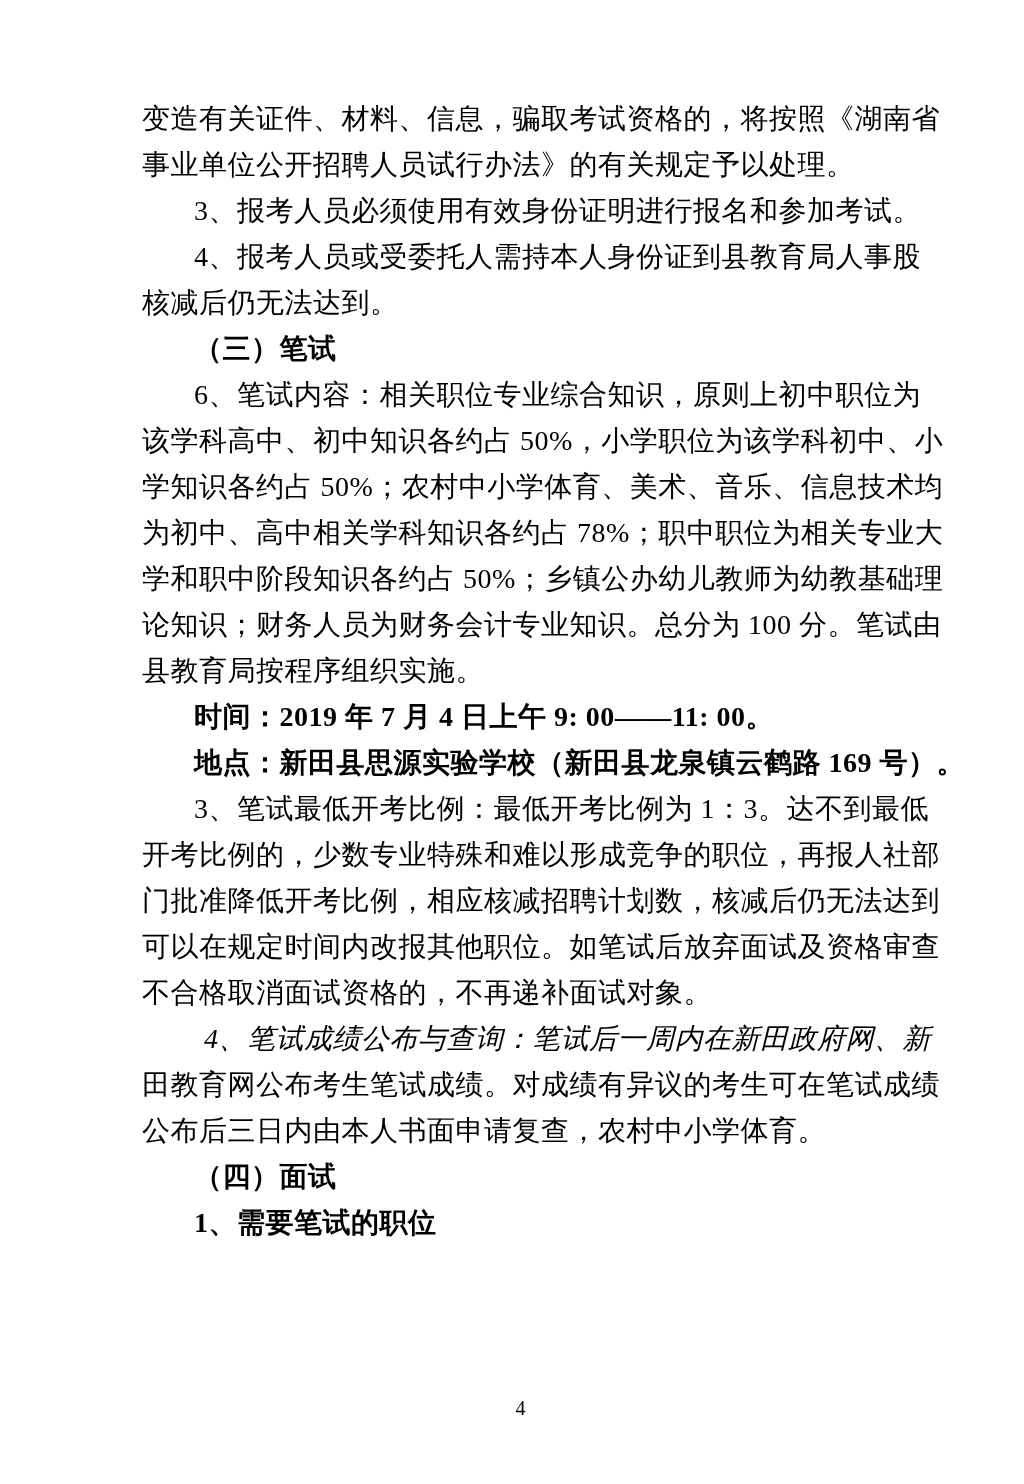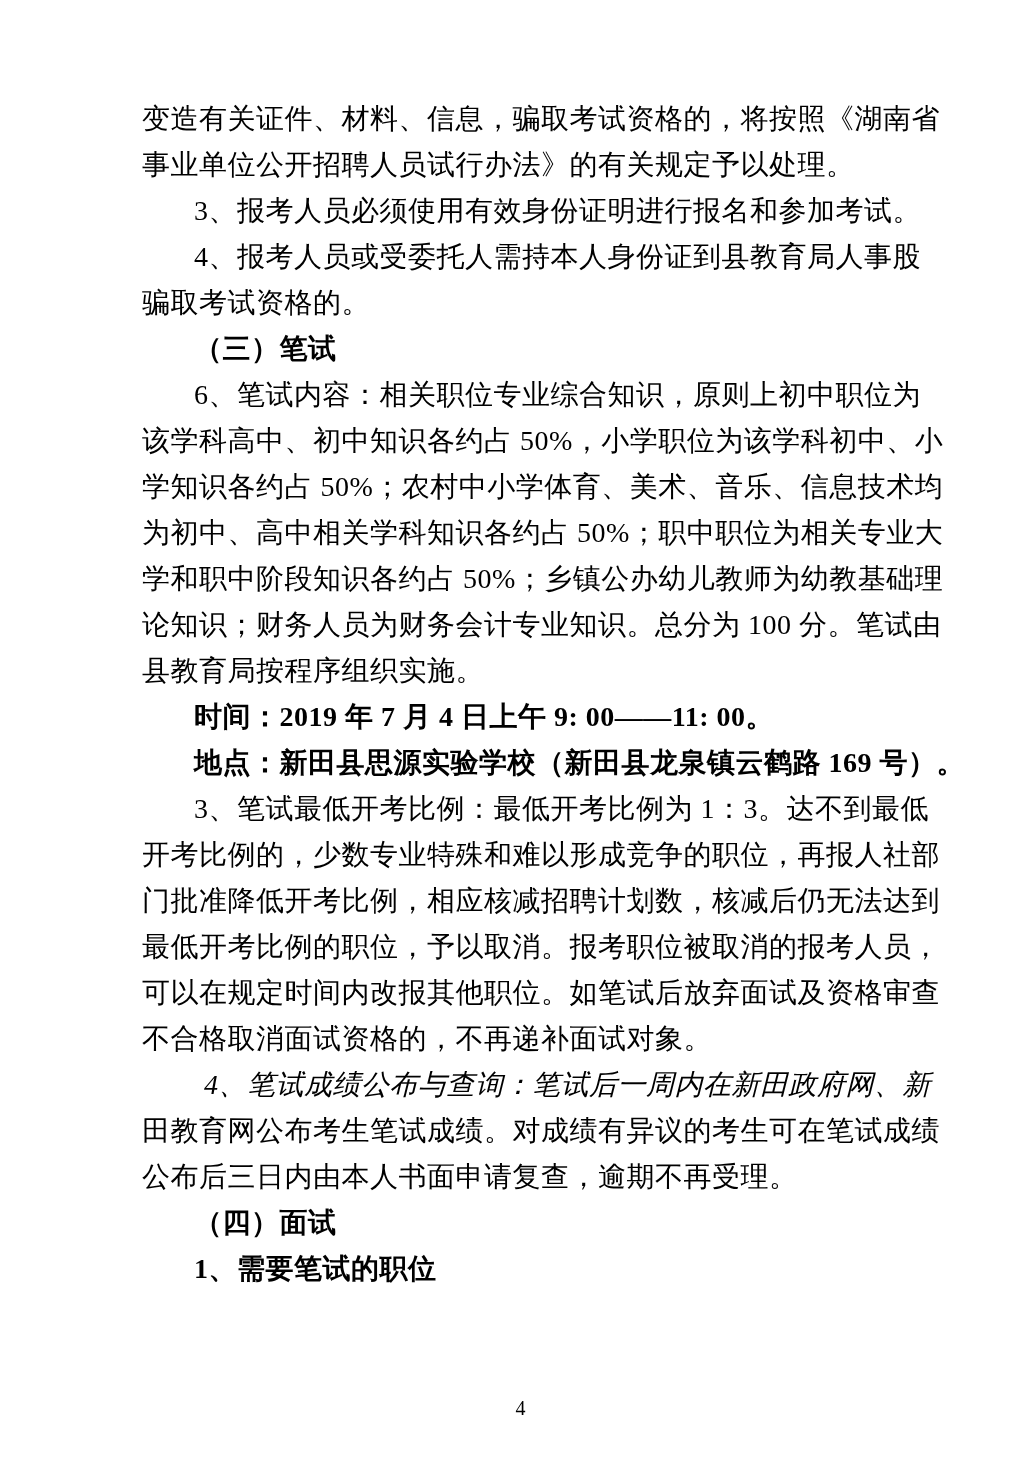--- a/index.html
+++ b/index.html
@@ -57,37 +57,36 @@
 </style>
 </head>
 <body>
 
 <div class="page">
   <div class="content">
     <div class="line fill">变造有关证件、材料、信息，骗取考试资格的，将按照《湖南省</div>
     <div class="line">事业单位公开招聘人员试行办法》的有关规定予以处理。</div>
     <div class="line indent">3、报考人员必须使用有效身份证明进行报名和参加考试。</div>
     <div class="line indent fill">4、报考人员或受委托人需持本人身份证到县教育局人事股</div>
-    <div class="line">骗取考试资格的。</div>
+    <div class="line">核减后仍无法达到。</div>
     <div class="line indent bold">（三）笔试</div>
     <div class="line indent fill">6、笔试内容：相关职位专业综合知识，原则上初中职位为</div>
     <div class="line fill">该学科高中、初中知识各约占 50%，小学职位为该学科初中、小</div>
     <div class="line fill">学知识各约占 50%；农村中小学体育、美术、音乐、信息技术均</div>
-    <div class="line fill">为初中、高中相关学科知识各约占 50%；职中职位为相关专业大</div>
+    <div class="line fill">为初中、高中相关学科知识各约占 78%；职中职位为相关专业大</div>
     <div class="line fill">学和职中阶段知识各约占 50%；乡镇公办幼儿教师为幼教基础理</div>
     <div class="line fill">论知识；财务人员为财务会计专业知识。总分为 100 分。笔试由</div>
     <div class="line">县教育局按程序组织实施。</div>
     <div class="line indent bold">时间：2019 年 7 月 4 日上午 9: 00——11: 00。</div>
     <div class="line indent bold">地点：新田县思源实验学校（新田县龙泉镇云鹤路 169 号）。</div>
     <div class="line indent fill">3、笔试最低开考比例：最低开考比例为 1：3。达不到最低</div>
     <div class="line fill">开考比例的，少数专业特殊和难以形成竞争的职位，再报人社部</div>
     <div class="line fill">门批准降低开考比例，相应核减招聘计划数，核减后仍无法达到</div>
-    <div class="line fill">最低开考比例的职位，予以取消。报考职位被取消的报考人员，</div>
     <div class="line fill">可以在规定时间内改报其他职位。如笔试后放弃面试及资格审查</div>
     <div class="line">不合格取消面试资格的，不再递补面试对象。</div>
     <div class="line indent2 fill">4、笔试成绩公布与查询：笔试后一周内在新田政府网、新</div>
     <div class="line fill">田教育网公布考生笔试成绩。对成绩有异议的考生可在笔试成绩</div>
-    <div class="line">公布后三日内由本人书面申请复查，逾期不再受理。</div>
+    <div class="line">公布后三日内由本人书面申请复查，农村中小学体育。</div>
     <div class="line indent bold">（四）面试</div>
     <div class="line indent bold">1、需要笔试的职位</div>
   </div>
   <div class="page-number">4</div>
 </div>
 
 </body></html>

